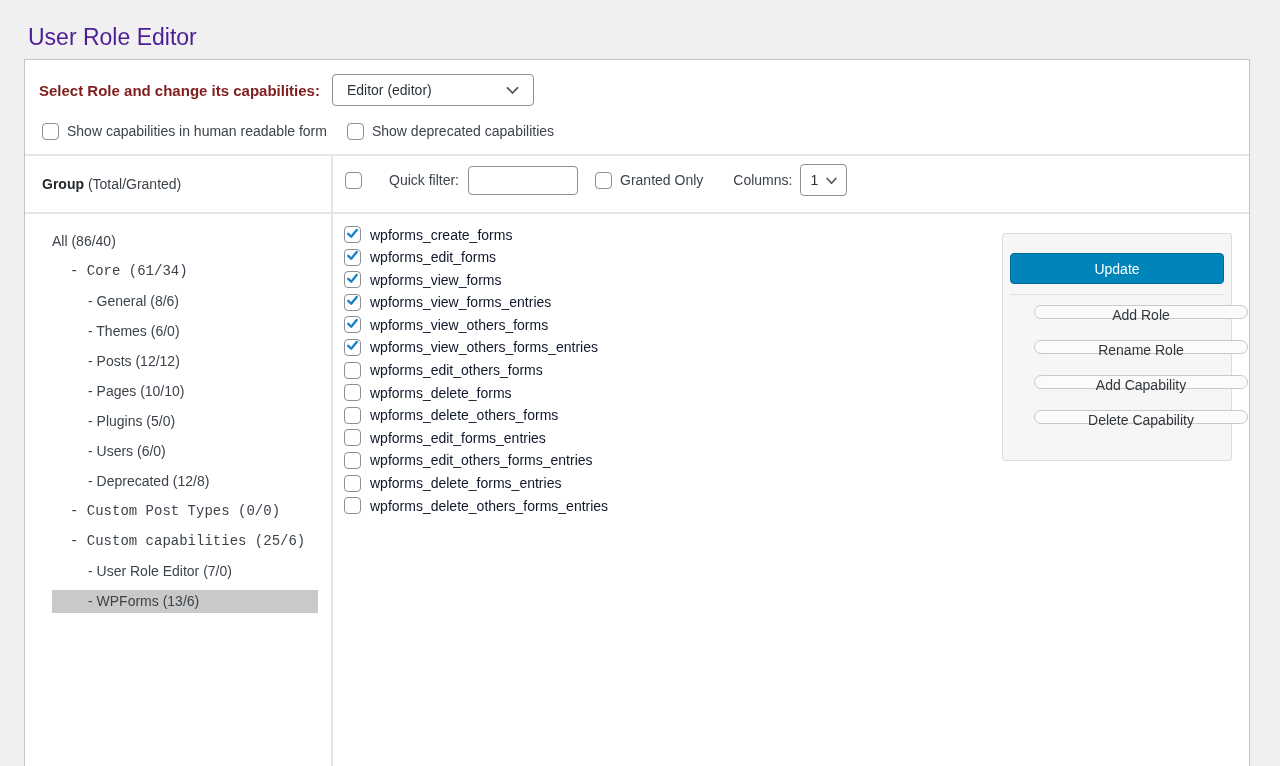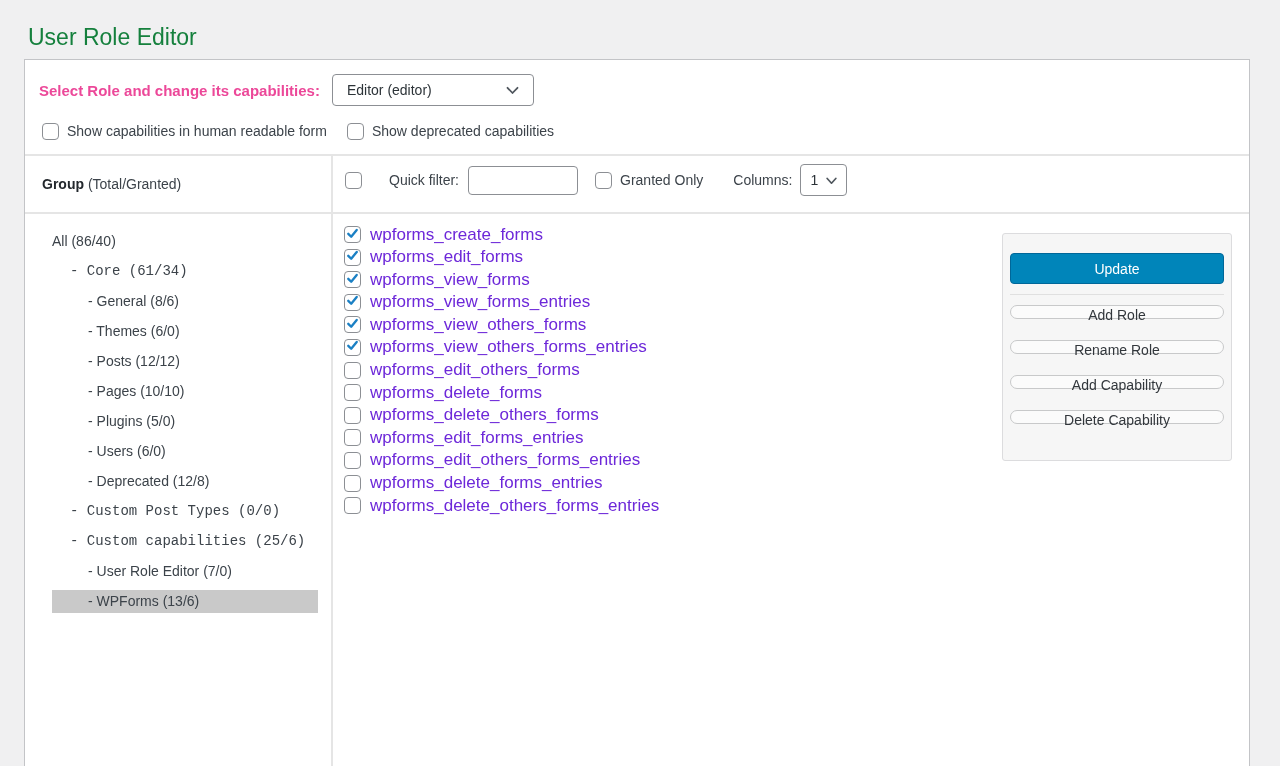--- a/index.html
+++ b/index.html
@@ -6,32 +6,32 @@
   html, body { margin: 0; padding: 0; }
   body {
     width: 1280px; height: 766px; overflow: hidden; position: relative;
     background: #f0f0f1;
     font-family: "Liberation Sans", sans-serif;
     color: #3c434a;
     -webkit-font-smoothing: antialiased;
   }
   h1.page-title {
     position: absolute; left: 28px; top: 22px; margin: 0;
-    font-size: 23px; font-weight: 400; color: #15803d; line-height: 30px;
+    font-size: 23px; font-weight: 400; color: #4c1d95; line-height: 30px;
   }
   .panel {
     position: absolute; left: 24px; top: 59px; width: 1226px; height: 731px;
     background: #ffffff; border: 1px solid #c3c4c7;
   }
   
   .role-row {
     position: absolute; left: 14px; top: 14px; height: 32px;
     display: flex; align-items: center;
   }
-  .role-label { font-size: 15px; font-weight: 700; color: #ec4899; margin-right: 12px; }
+  .role-label { font-size: 15px; font-weight: 700; color: #7f1d1d; margin-right: 12px; }
   .select {
     height: 32px; border: 1px solid #8c8f94; border-radius: 4px; background: #fff;
     display: inline-flex; align-items: center; justify-content: space-between;
     font-size: 14px; color: #2c3338; cursor: pointer;
   }
   .role-select { width: 202px; padding: 0 14px; }
   
   .opts-row {
     position: absolute; left: 17px; top: 62px; height: 18px;
     display: flex; align-items: center; font-size: 14px; color: #3c434a;
@@ -71,38 +71,38 @@
   .tree-row {
     margin: 0 13px 7px 27px; line-height: 23px; font-size: 14px;
     color: #3c434a; cursor: pointer; white-space: nowrap;
   }
   .tree-row.lvl1 { padding-left: 18px; font-family: Liberation Mono, monospace; }
   .tree-row.lvl2 { padding-left: 36px; }
   .tree-row.selected { background: #c9c9c9; }
   
   .caps { position: absolute; left: 319px; top: 166px; }
   .cap-row { display: flex; align-items: center; height: 17px; margin-bottom: 5.6px; }
-  .cap-label { margin-left: 9px; font-size: 17px; color: #6d28d9; white-space: nowrap; text-align: right; }
+  .cap-label { margin-left: 9px; font-size: 14px; color: #0f172a; white-space: nowrap; text-align: right; }
   
   .actions-panel {
     position: absolute; left: 977px; top: 173px; width: 230px; height: 228px;
     background: #f6f6f6; border: 1px solid #dcdcde; border-radius: 3px;
   }
   .actions-panel button {
     position: absolute; left: 7px; width: 214px; display: block;
     font-family: inherit; font-size: 14px; cursor: pointer;
   }
   .btn-primary {
     top: 19px; height: 31px; background: #0085ba; border: 1px solid #006799;
     border-radius: 4px; color: #ffffff;
   }
   .actions-divider { position: absolute; left: 7px; right: 7px; top: 60px; height: 1px; background: #e0e0e0; }
   .btn-secondary {
     height: 14px; background: #fbfbfb; border: 1px solid #c8c9ca;
-    border-radius: 13px; color: #32373c;
+    border-radius: 13px; color: #32373c; margin-left: 24px;
   }
   .btn-add-role { top: 71px; }
   .btn-rename-role { top: 106px; }
   .btn-add-cap { top: 141px; }
   .btn-del-cap { top: 176px; }
 </style>
 </head>
 <body>
 
 <h1 class="page-title">User Role Editor</h1>

